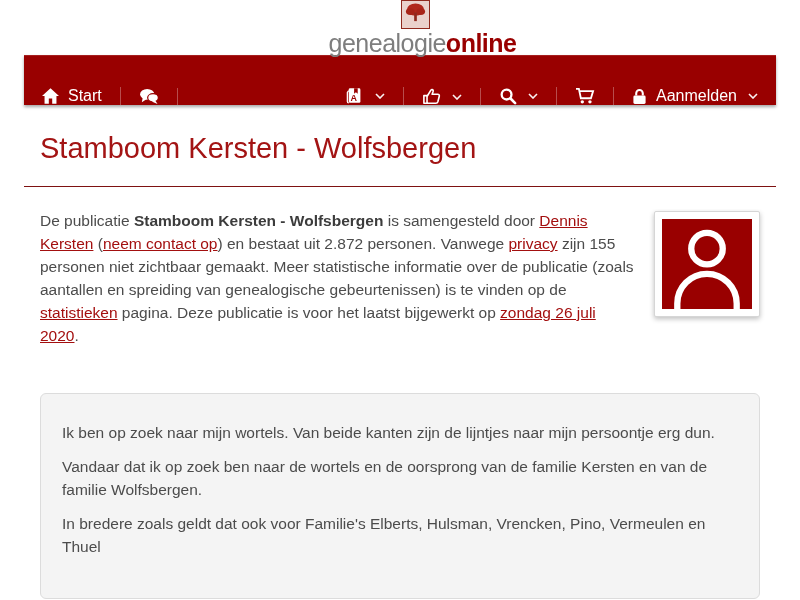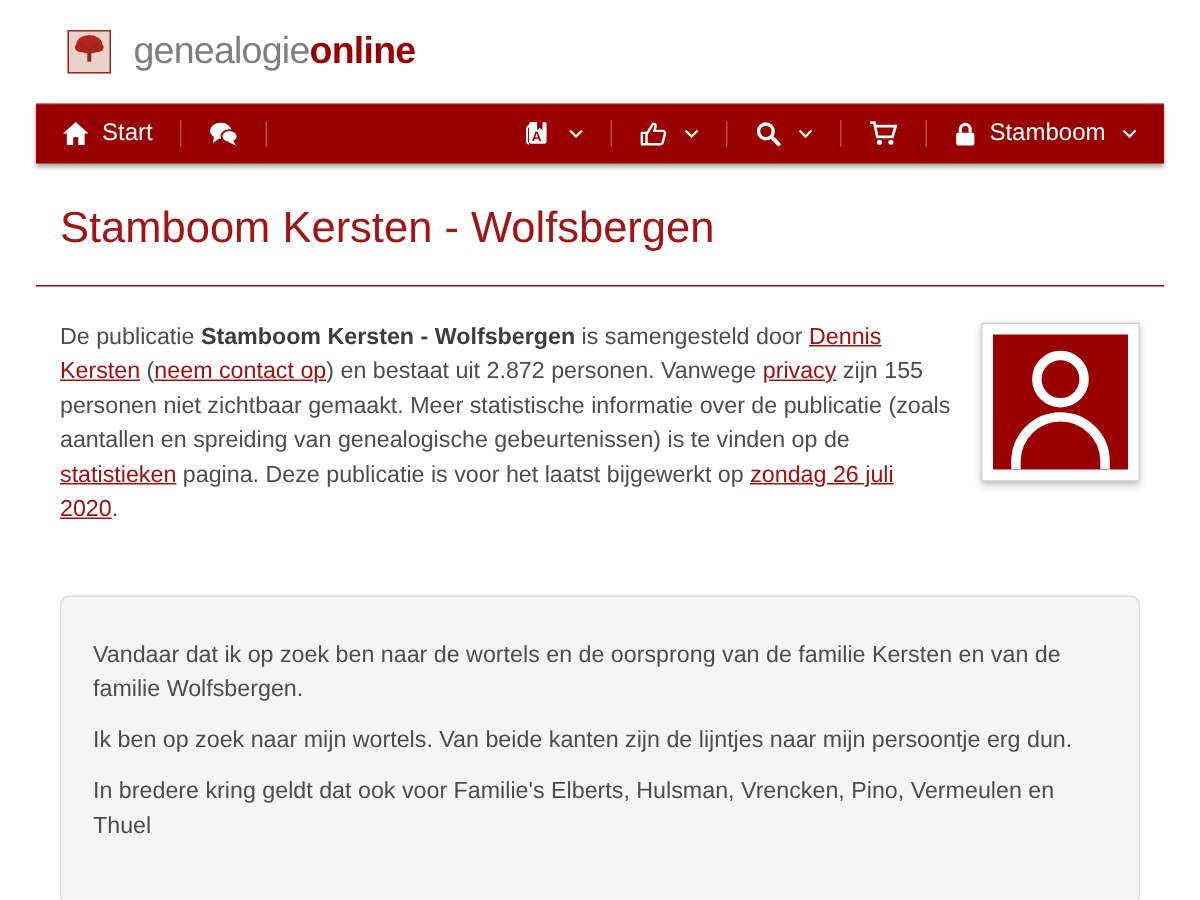--- a/index.html
+++ b/index.html
@@ -1,28 +1,28 @@
 <!DOCTYPE html>
 <html><head>
 <meta charset="utf-8">
 <style>
   * { margin:0; padding:0; box-sizing:border-box; }
   html,body { width:800px; height:600px; background:#ffffff; overflow:hidden;
     font-family:"Liberation Sans","DejaVu Sans",sans-serif; }
 
   
-  .header { height:69px; display:flex; align-items:center; padding-left:45px; background:#ffffff; }
+  .header { height:55px; display:flex; align-items:center; padding-left:45px; background:#ffffff;flex-direction:column; }
   .logo-box { width:29px; height:29px; background:#ead2cc; border:1px solid #8f2a1e;
     display:flex; align-items:center; justify-content:center; margin-right:15px; }
   .brand { font-size:25px; letter-spacing:-0.5px; }
   .brand .gray { color:#7e7e7e; }
   .brand .red  { color:#990000; font-weight:bold; }
 
   
-  .nav { margin:0 24px; height:40px; background:#990000; display:flex; align-items:center;
+  .nav { margin:0 24px; height:50px; background:#990000; display:flex; align-items:flex-end;
     box-shadow:0 2px 3px rgba(0,0,0,0.35), inset 0 1px 0 rgba(255,255,255,0.12); }
   .nav-item { display:flex; align-items:center; gap:9px; padding:0 18px; color:#ffffff;
     font-size:16px; cursor:pointer; border-right:1px solid rgba(255,255,255,0.30); white-space:nowrap; }
   .nav-item.no-border { border-right:none; }
   .nav-item:last-child { border-right:none; }
   .nav-spacer { flex:1; border-right:1px solid rgba(255,255,255,0.30); }
   .nav svg { display:block; }
   .caret { margin-left:2px; opacity:0.95; }
 
   
@@ -141,21 +141,21 @@
     </span>
   </div>
 
   <div class="nav-item no-border">
     <span>
       <svg width="15" height="17" viewBox="0 0 16 18">
         <rect x="1.5" y="8" width="13" height="9" rx="1.5" fill="#ffffff"></rect>
         <path d="M4.5 8 V5.5 a3.5 3.5 0 0 1 7 0 V8" fill="none" stroke="#ffffff" stroke-width="2.2"></path>
       </svg>
     </span>
-    <span>Stamboom</span>
+    <span>Aanmelden</span>
     <span class="caret">
       <svg width="10" height="6" viewBox="0 0 10 6">
           <polyline points="1,1 5,5 9,1" fill="none" stroke="#ffffff" stroke-width="1.6"></polyline>
         </svg>
     </span>
   </div>
 </div>
 
 <h1 class="page-title">Stamboom Kersten - Wolfsbergen</h1>
 <hr class="title-rule">
@@ -166,16 +166,16 @@
       <svg width="90" height="90" viewBox="0 0 100 100">
         <circle cx="50" cy="33" r="17.5" fill="none" stroke="#ffffff" stroke-width="7"></circle>
         <path d="M17 104 v-10 a33 33 0 0 1 66 0 v10" fill="none" stroke="#ffffff" stroke-width="7"></path>
       </svg>
     </div>
   </div>
   <p class="intro"><span>De publicatie </span><b>Stamboom Kersten - Wolfsbergen</b><span> is samengesteld door </span><a>Dennis Kersten</a><span> (</span><a>neem contact op</a><span>) en bestaat uit 2.872 personen. Vanwege </span><a>privacy</a><span> zijn 155 personen niet zichtbaar gemaakt. Meer statistische informatie over de publicatie (zoals aantallen en spreiding van genealogische gebeurtenissen) is te vinden op de </span><a>statistieken</a><span> pagina. Deze publicatie is voor het laatst bijgewerkt op </span><a>zondag 26 juli 2020</a><span>.</span></p>
 </div>
 
 <div class="about-box">
+  <p>Ik ben op zoek naar mijn wortels. Van beide kanten zijn de lijntjes naar mijn persoontje erg dun.</p>
   <p>Vandaar dat ik op zoek ben naar de wortels en de oorsprong van de familie Kersten en van de familie Wolfsbergen.</p>
-  <p>Ik ben op zoek naar mijn wortels. Van beide kanten zijn de lijntjes naar mijn persoontje erg dun.</p>
-  <p>In bredere kring geldt dat ook voor Familie's Elberts, Hulsman, Vrencken, Pino, Vermeulen en Thuel</p>
+  <p>In bredere zoals geldt dat ook voor Familie's Elberts, Hulsman, Vrencken, Pino, Vermeulen en Thuel</p>
 </div>
 
 </body></html>

